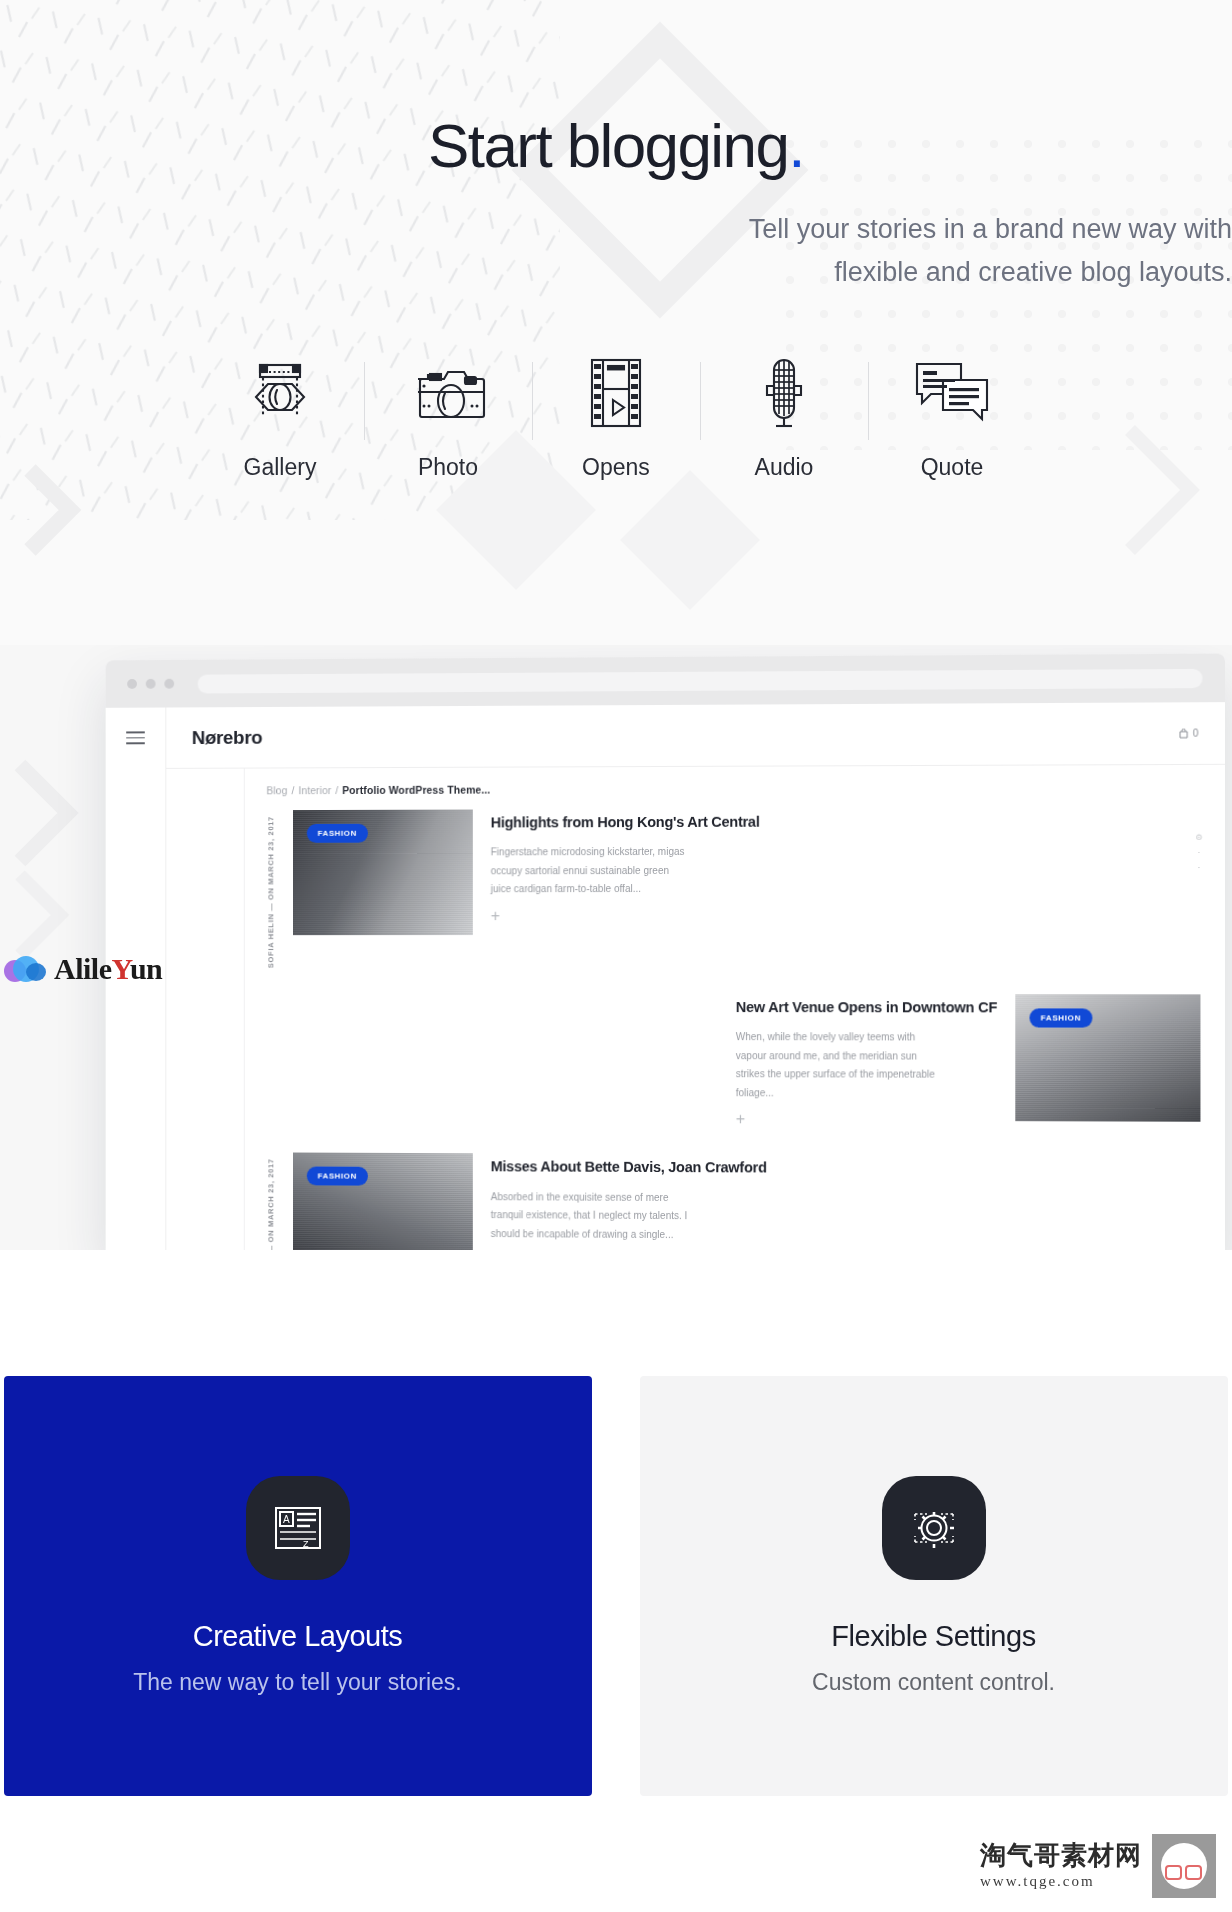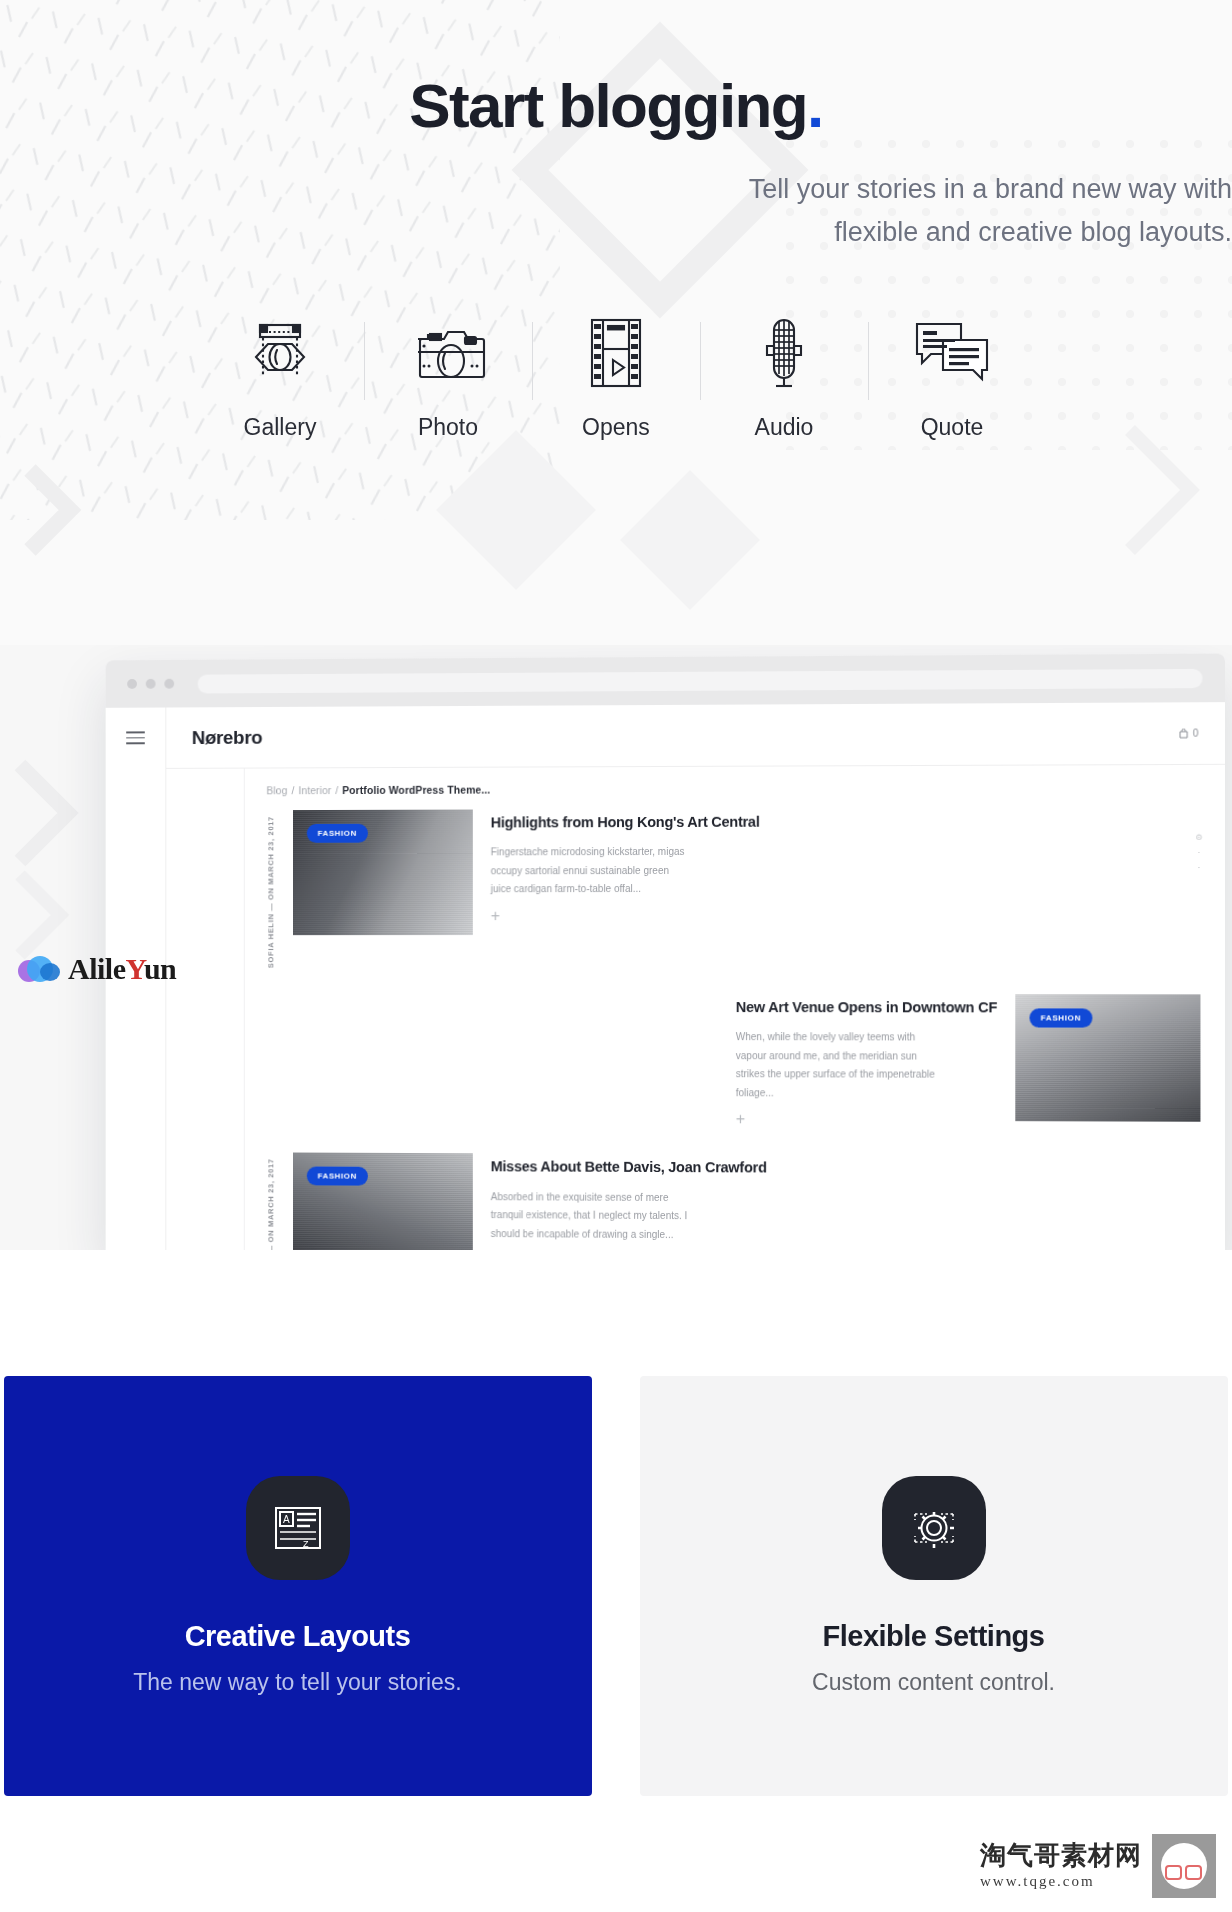--- a/index.html
+++ b/index.html
@@ -22,24 +22,24 @@
   }
   .hero-bg {
     position: absolute; inset: 0;
     pointer-events: none;
   }
   .hero-inner { position: relative; z-index: 3; }
 
   .page-title {
     text-align: center;
     font-size: 62px;
-    font-weight: bold;
+    font-weight: normal;
     letter-spacing: -1.6px;
     color: #1c1f2a;
-    padding-top: 72px;
+    padding-top: 112px;
     line-height: 1.1;
   }
   .page-title .dot { color: #1149d6; }
 
   .subtitle {
     text-align: right;
     font-size: 27px;
     color: #6d7280;
     line-height: 1.58;
     margin-top: 28px;
@@ -183,29 +183,29 @@
     text-align: center;
   }
   .card.blue { background: #0a19a8; color: #fff; margin-left: -1px; }
   .card.grey { background: #f4f4f5; color: #1c1f2a; }
   .card-icon {
     width: 104px; height: 104px; border-radius: 34px;
     background: #22252e;
     display: flex; align-items: center; justify-content: center;
     margin-bottom: 40px;
   }
-  .card-title { font-size: 29px; font-weight: 700; letter-spacing: -.5px; }
+  .card-title { font-size: 29px; font-weight: 400; letter-spacing: -.5px; }
   .card.blue .card-title { color: #ffffff; }
   .card-sub { font-size: 23px; margin-top: 16px; font-weight: 400; text-align: right; }
   .card.blue .card-sub { color: #b9c2ec; }
   .card.grey .card-sub { color: #63666d; }
 
   
   .wm-ali {
-    position: absolute; left: 18px; top: 952px;
+    position: absolute; left: 4px; top: 952px;
     display: flex; align-items: center; gap: 8px;
     z-index: 20;
   }
   .wm-ali .cloud { position: relative; width: 42px; height: 26px; }
   .wm-ali .cloud b {
     position: absolute; border-radius: 50%; display: block;
   }
   .wm-ali .c1 { width: 22px; height: 22px; left: 0; top: 4px; background: #9b5ce0; opacity: .85; }
   .wm-ali .c2 { width: 26px; height: 26px; left: 9px; top: 0; background: #3fa9f5; opacity: .9; }
   .wm-ali .c3 { width: 20px; height: 18px; left: 22px; top: 7px; background: #1e77d0; opacity: .9; }

